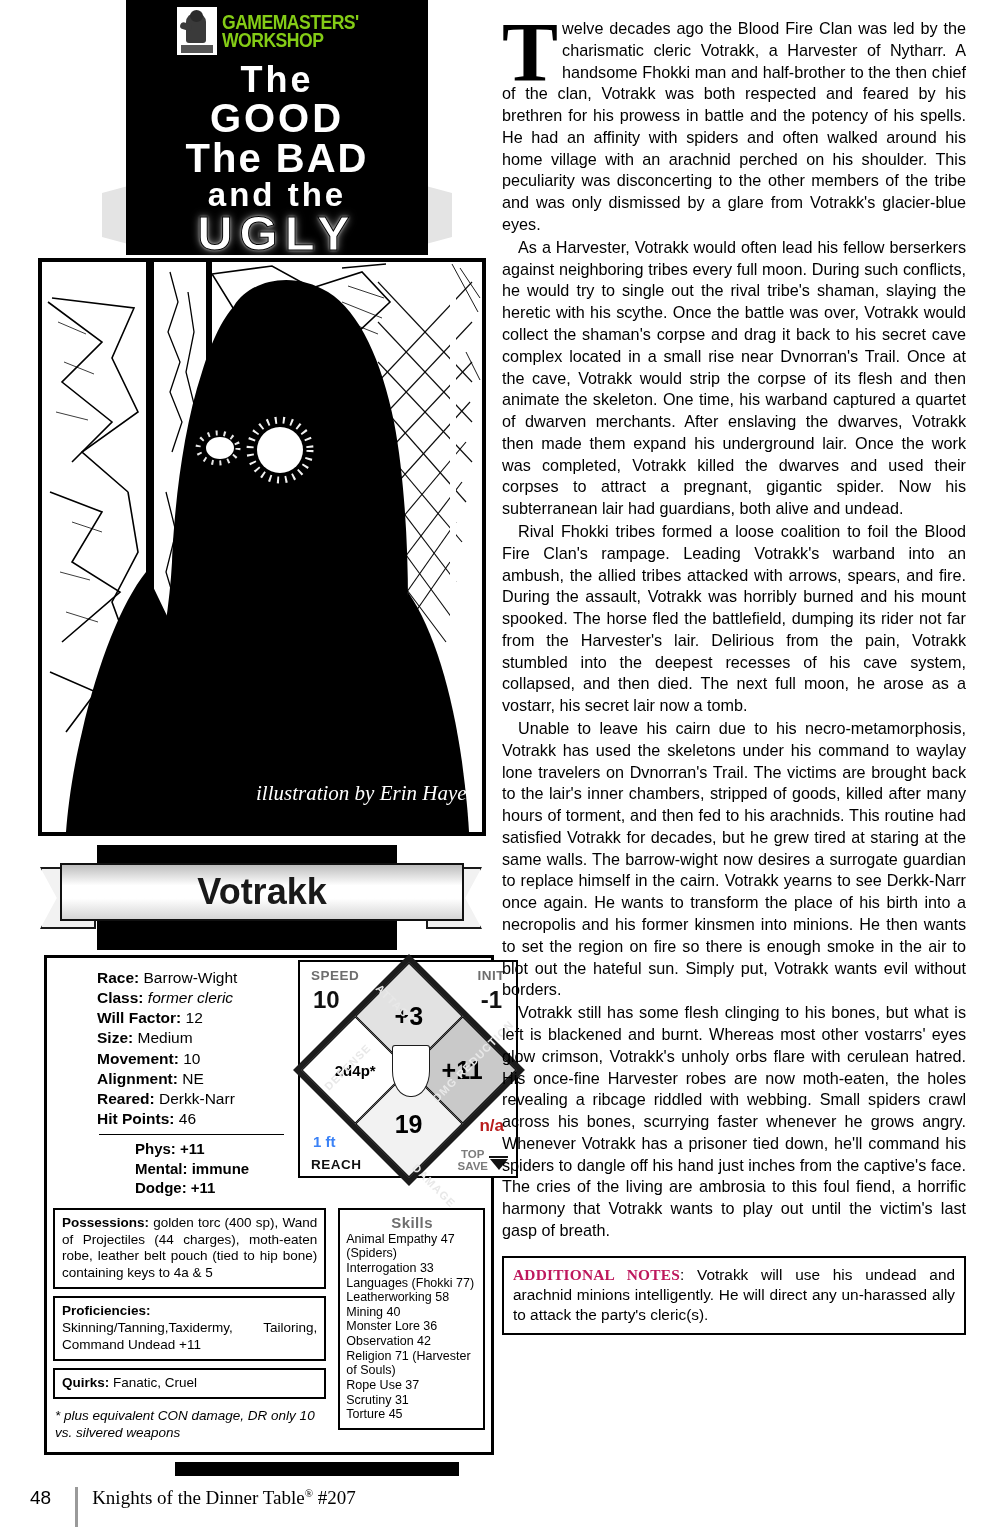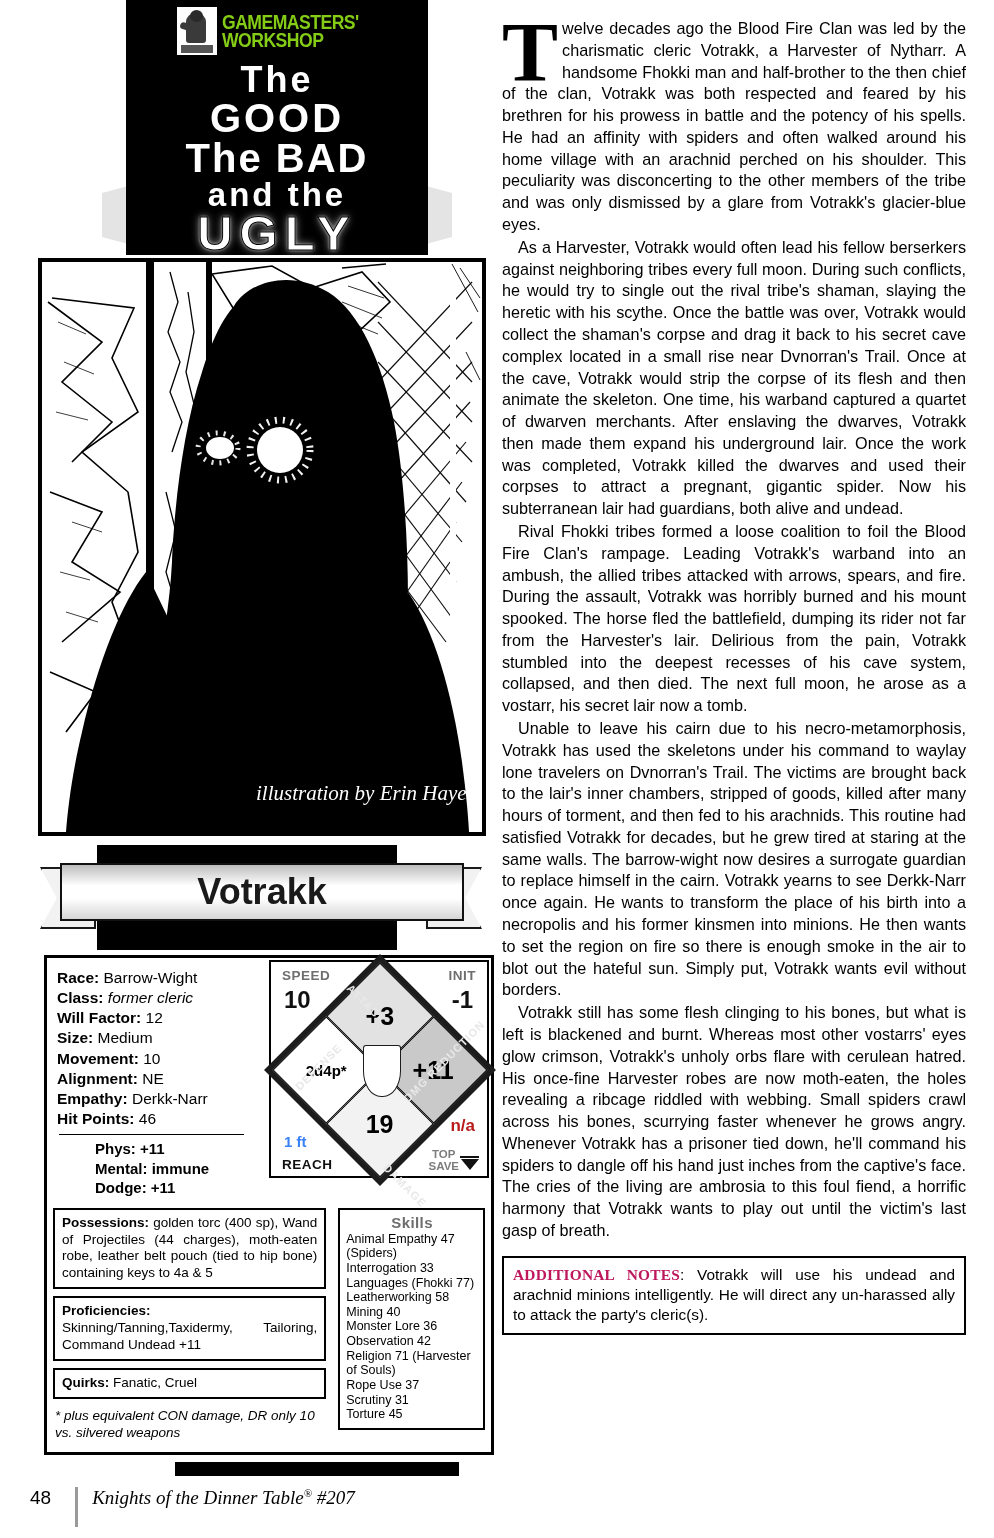--- a/index.html
+++ b/index.html
@@ -114,21 +114,21 @@
   .banner-name {
     font-size:36px; font-weight:bold; color:#1a1a1a;
     font-family:"Liberation Sans", sans-serif; letter-spacing:0px;
   }
 
   
   .stat-area {
     position:absolute; left:14px; top:955px; width:450px; height:500px;
     border:3px solid #000; background:#fff;
   }
-  .stat-top { display:flex; }
+  .stat-top { display:flex;padding-left:40px; }
   .stat-list {
     width:222px; padding:10px 8px 6px 10px;
   }
   .stat-row { font-size:15.5px; line-height:1.30; white-space:nowrap; }
   .stat-row b { font-weight:bold; }
   .stat-row .ital { font-style:italic; }
   .stat-divider {
     border-top:1.5px solid #000; margin:5px 6px 4px 2px; width:185px;
   }
   .save-row {
@@ -251,21 +251,21 @@
   .foot-bar {
     position:absolute; left:175px; top:1462px; width:284px; height:14px; background:#000;
   }
   .footer {
     position:absolute; left:30px; top:1487px; width:460px; height:40px;
     display:flex; align-items:flex-start;
   }
   .foot-num { font-size:19px; font-family:"Liberation Sans", sans-serif; }
   .foot-rule { width:3px; height:40px; background:#9a9a9a; margin:0 14px 0 24px; }
   .foot-title {
-    font-size:19px; font-style:italic; font-family:"Liberation Serif", serif;
+    font-size:19px; font-family:"Liberation Serif", serif;
   }
   .foot-title sup { font-size:11px; vertical-align:super; }
 </style>
 </head>
 <body>
 
 <div class="page">
 
   <div class="col-left">
 
@@ -404,21 +404,21 @@
     <div class="stat-area">
 
       <div class="stat-top">
         <div class="stat-list">
           <div class="stat-row"><b>Race:</b> <span>Barrow-Wight</span></div>
           <div class="stat-row"><b>Class:</b> <span class="ital">former cleric</span></div>
           <div class="stat-row"><b>Will Factor:</b> <span>12</span></div>
           <div class="stat-row"><b>Size:</b> <span>Medium</span></div>
           <div class="stat-row"><b>Movement:</b> <span>10</span></div>
           <div class="stat-row"><b>Alignment:</b> <span>NE</span></div>
-          <div class="stat-row"><b>Empathy:</b> <span>Derkk-Narr</span></div>
+          <div class="stat-row"><b>Reared:</b> <span>Derkk-Narr</span></div>
           <div class="stat-row"><b>Hit Points:</b> <span>46</span></div>
           <div class="stat-divider"></div>
           <div class="save-row">Phys: +11</div>
           <div class="save-row">Mental: immune</div>
           <div class="save-row">Dodge: +11</div>
         </div>
 
         <div class="diamond-box">
           <div class="dm">
             <div class="dm-lbl lbl-speed">SPEED</div>

